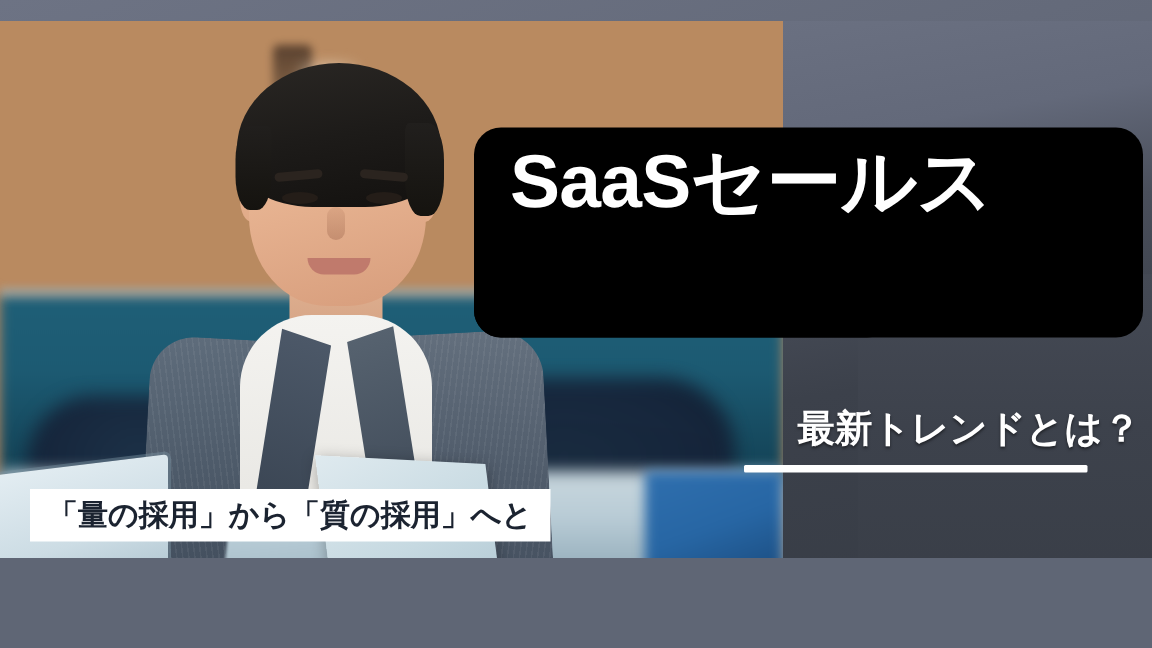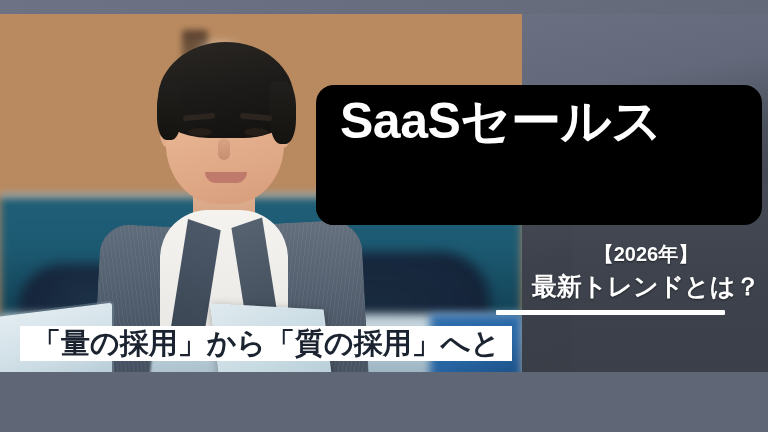--- a/index.html
+++ b/index.html
@@ -215,21 +215,21 @@
   .underline{
     position:absolute;left:496px;top:310px;width:229px;height:5px;
     background:#fff;border-radius:1px;
   }
 
   
   .bar{
     position:absolute;background:#fff;display:flex;align-items:center;
     color:#1b2330;font-weight:700;white-space:nowrap;
   }
-  .bar1{left:20px;top:326px;height:35px;padding:0 12px;font-size:29px;}
+  .bar1{left:20px;top:326px;height:35px;padding:0 12px;font-size:20px;}
   .bar2{left:178px;top:362px;height:36px;padding:0 12px;font-size:25px;}
 
   
   .footer-strip{
     position:absolute;left:0;top:403px;width:768px;height:29px;
     background:#25282e;
     overflow:hidden;
   }
   .footer-strip::after{
     content:"";position:absolute;inset:0;
@@ -280,21 +280,20 @@
     <div class="laptop-l"></div>
     <div class="laptop-r2"></div>
     <div class="laptop-r"></div>
     <div class="hand"></div>
   </div>
 
   <div class="title-box"></div>
   <div class="title-notch"></div>
   <div class="title-main">SaaSセールス</div>
 
-  <div class="kicker">【2026年】</div>
   <div class="kicker2">最新トレンドとは？</div>
   <div class="underline"></div>
 
   <div class="bar bar1">「量の採用」から「質の採用」へと</div>
 
   <div class="footer-strip"></div>
 
 </div>
 
 </body></html>

